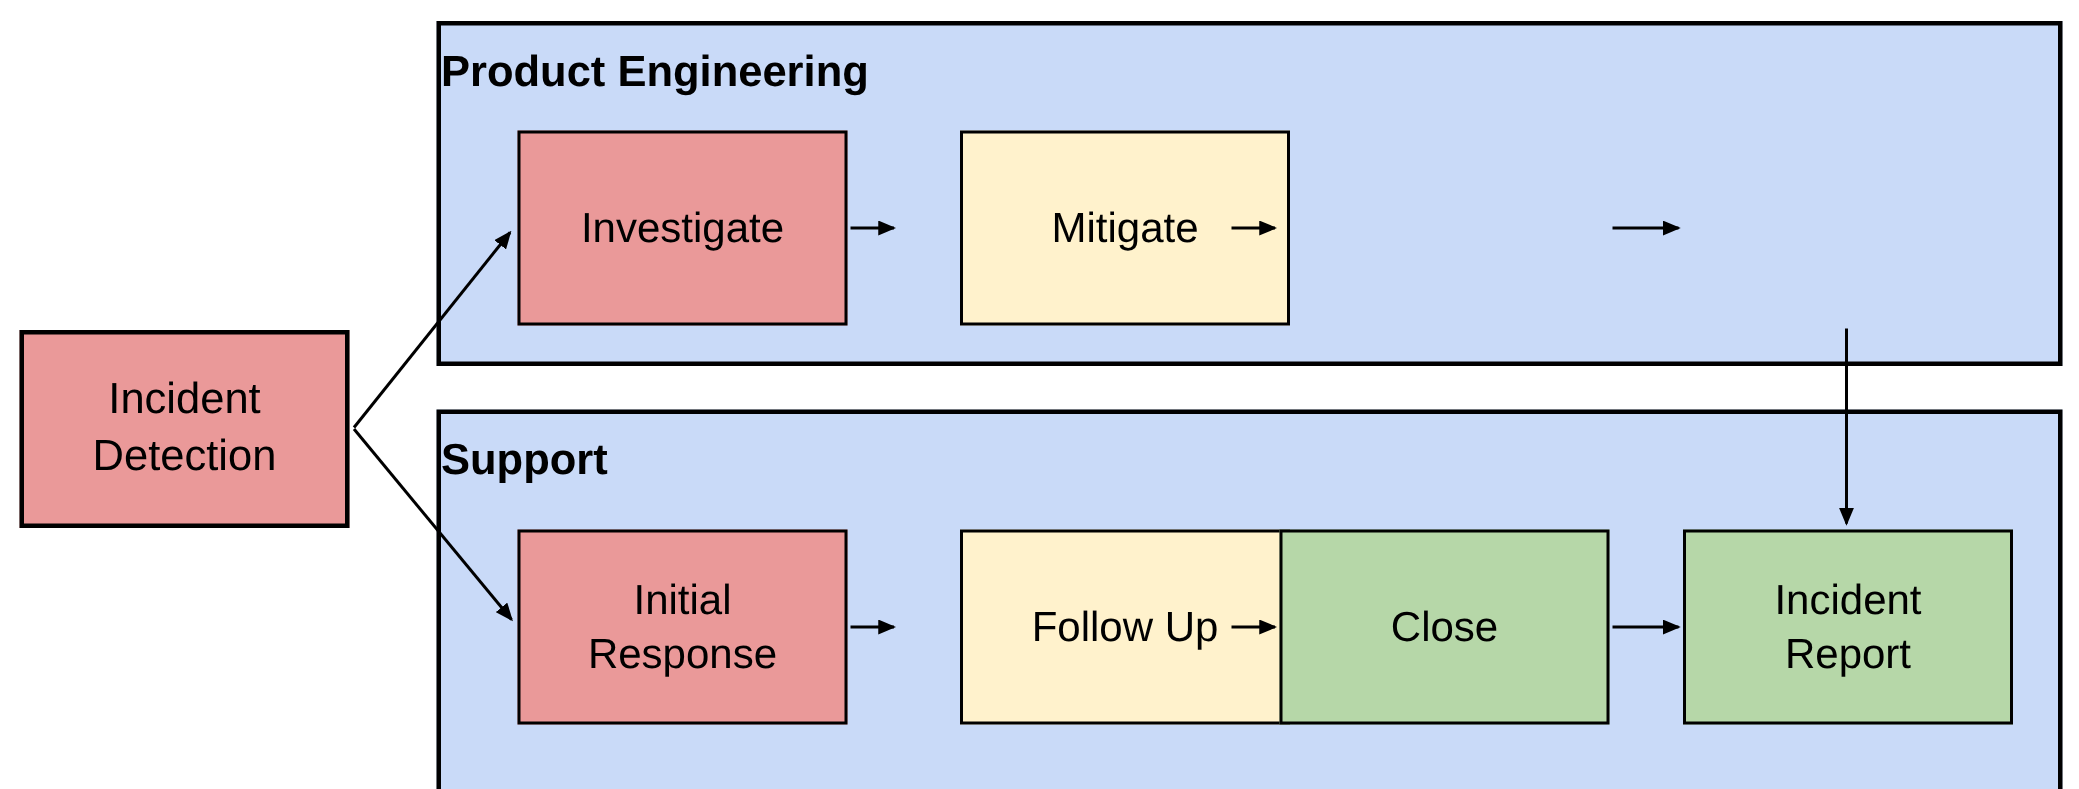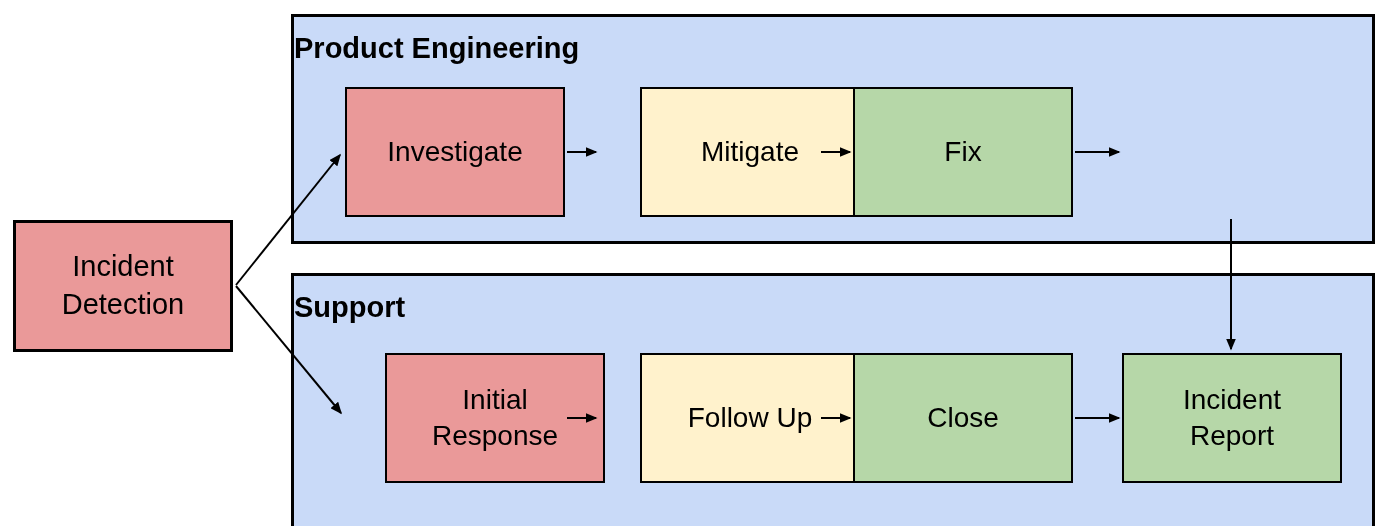--- a/index.html
+++ b/index.html
@@ -97,30 +97,27 @@
     <h2 class="lane-title">Product Engineering</h2>
 
     <div class="node step col-1" style="background-color: rgb(234, 153, 153);">
       <span>Investigate</span>
     </div>
 
     <div class="node step col-2" style="background-color: rgb(255, 242, 204);">
       <span>Mitigate</span>
     </div>
 
-    <div class="node step col-3" style="background-color: rgb(182, 215, 168);">
-      <span>Fix</span>
-    </div>
 
   </section>
 
   <section class="lane lane-2" style="background-color: rgb(201, 218, 248);">
     <h2 class="lane-title">Support</h2>
 
-    <div class="node step col-1" style="background-color: rgb(234, 153, 153); margin-left: 40px;">
+    <div class="node step col-1" style="background-color: rgb(234, 153, 153);">
       <span>Initial
 Response</span>
     </div>
 
     <div class="node step col-2" style="background-color: rgb(255, 242, 204);">
       <span>Follow Up</span>
     </div>
 
     <div class="node step col-3" style="background-color: rgb(182, 215, 168);">
       <span>Close</span>

